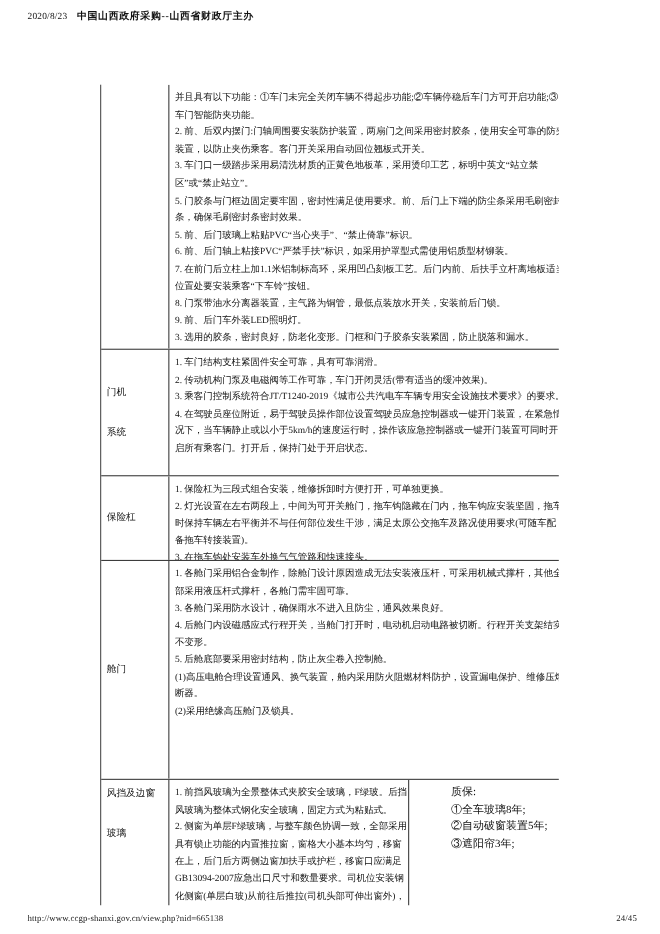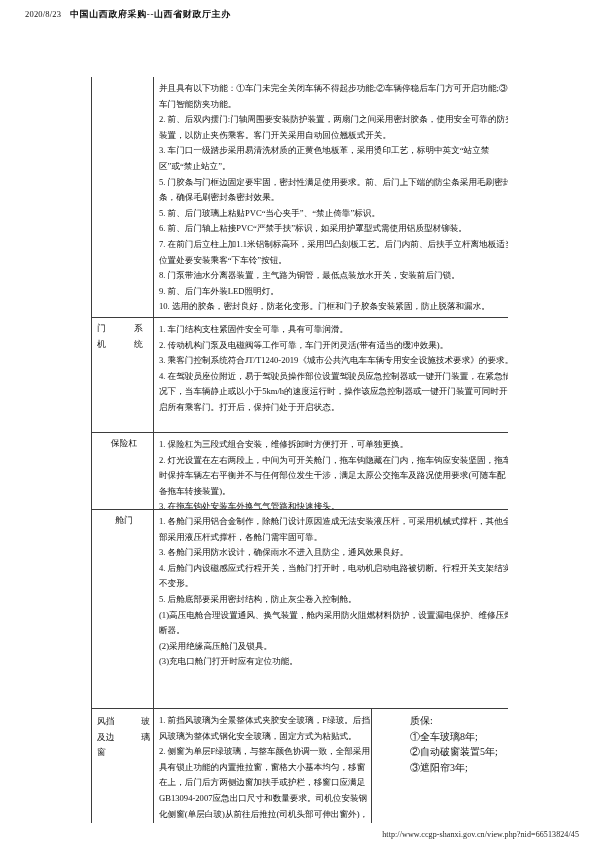--- a/index.html
+++ b/index.html
@@ -45,21 +45,21 @@
   .trow:nth-child(2) { min-height: 115px; max-height: 115px; }
   .trow:nth-child(3) { min-height: 77px;  max-height: 77px;  }
   .trow:nth-child(4) { min-height: 199px; max-height: 199px; }
   .trow:nth-child(5) { min-height: 159px; max-height: 159px; }
   .label-cell {
     flex: none;
     width: 62px;
     box-sizing: border-box;
     border-right: 1px solid var(--border, #3d3d3d);
     padding: 3px 2px 3px 5px;
-    display: flex; flex-direction: row; justify-content: center;
+    display: flex; flex-direction: column; justify-content: center;
     font-size: 8.8px; line-height: 15.6px;
     overflow: hidden;
     gap: 20px;
   }
   .trow:nth-child(5) .label-cell { justify-content: flex-start; padding-top: 5px; }
   .content-cell {
     flex: none;
     width: 355px;
     padding: 4px 0 2px 5px;
     font-size: 8.6px; line-height: 15.6px;
@@ -79,21 +79,21 @@
   .warranty-cell {
     flex: none;
     width: 150px;
     padding: 4px 4px 2px 7px;
     font-size: 10px; line-height: 15.6px;
     overflow: hidden;
   }
   .para { margin: 0; }
   .print-footer {
     position: absolute; top: 830px; left: 25px; right: 21px;
-    display: flex; justify-content: flex-end;
+    display: flex; justify-content: space-between;
     font-size: 8px; letter-spacing: 0.1px; color: #222222;
   }
 </style>
 </head>
 <body style="background: rgb(255, 255, 255); color: rgb(17, 17, 17);">
 
 <div class="print-date">2020/8/23</div>
 <div class="page-title">中国山西政府采购--山西省财政厅主办</div>
 
 <div class="page-clip">
@@ -103,21 +103,21 @@
         <div class="content-cell">
           <div class="para">并且具有以下功能：①车门未完全关闭车辆不得起步功能;②车辆停稳后车门方可开启功能;③车门智能防夹功能。</div>
           <div class="para">2. 前、后双内摆门:门轴周围要安装防护装置，两扇门之间采用密封胶条，使用安全可靠的防夹装置，以防止夹伤乘客。客门开关采用自动回位翘板式开关。</div>
           <div class="para">3. 车门口一级踏步采用易清洗材质的正黄色地板革，采用烫印工艺，标明中英文“站立禁区”或“禁止站立”。</div>
           <div class="para">5. 门胶条与门框边固定要牢固，密封性满足使用要求。前、后门上下端的防尘条采用毛刷密封条，确保毛刷密封条密封效果。</div>
           <div class="para">5. 前、后门玻璃上粘贴PVC“当心夹手”、“禁止倚靠”标识。</div>
           <div class="para">6. 前、后门轴上粘接PVC“严禁手扶”标识，如采用护罩型式需使用铝质型材铆装。</div>
           <div class="para">7. 在前门后立柱上加1.1米铝制标高环，采用凹凸刻板工艺。后门内前、后扶手立杆离地板适当位置处要安装乘客“下车铃”按钮。</div>
           <div class="para">8. 门泵带油水分离器装置，主气路为铜管，最低点装放水开关，安装前后门锁。</div>
           <div class="para">9. 前、后门车外装LED照明灯。</div>
-          <div class="para">10. 选用的胶条，密封良好，防老化变形。门框和门子胶条安装紧固，防止脱落和漏水。</div>
+          <div class="para">3. 选用的胶条，密封良好，防老化变形。门框和门子胶条安装紧固，防止脱落和漏水。</div>
         </div>
       </div>
       <div class="trow">
         <div class="label-cell">
           <div>门机</div>
           <div>系统</div>
         </div>
         <div class="content-cell">
           <div class="para">1. 车门结构支柱紧固件安全可靠，具有可靠润滑。</div>
           <div class="para">2. 传动机构门泵及电磁阀等工作可靠，车门开闭灵活(带有适当的缓冲效果)。</div>
@@ -139,21 +139,20 @@
         <div class="label-cell">
           <div>舱门</div>
         </div>
         <div class="content-cell">
           <div class="para">1. 各舱门采用铝合金制作，除舱门设计原因造成无法安装液压杆，可采用机械式撑杆，其他全部采用液压杆式撑杆，各舱门需牢固可靠。</div>
           <div class="para">3. 各舱门采用防水设计，确保雨水不进入且防尘，通风效果良好。</div>
           <div class="para">4. 后舱门内设磁感应式行程开关，当舱门打开时，电动机启动电路被切断。行程开关支架结实不变形。</div>
           <div class="para">5. 后舱底部要采用密封结构，防止灰尘卷入控制舱。</div>
           <div class="para">(1)高压电舱合理设置通风、换气装置，舱内采用防火阻燃材料防护，设置漏电保护、维修压熔断器。</div>
           <div class="para">(2)采用绝缘高压舱门及锁具。</div>
-          <div class="para">(3)充电口舱门打开时应有定位功能。</div>
         </div>
       </div>
       <div class="trow">
         <div class="label-cell">
           <div>风挡及边窗</div>
           <div>玻璃</div>
         </div>
         <div class="content-split">
           <div class="desc-cell">
             <div class="para">1. 前挡风玻璃为全景整体式夹胶安全玻璃，F绿玻。后挡风玻璃为整体式钢化安全玻璃，固定方式为粘贴式。</div>

